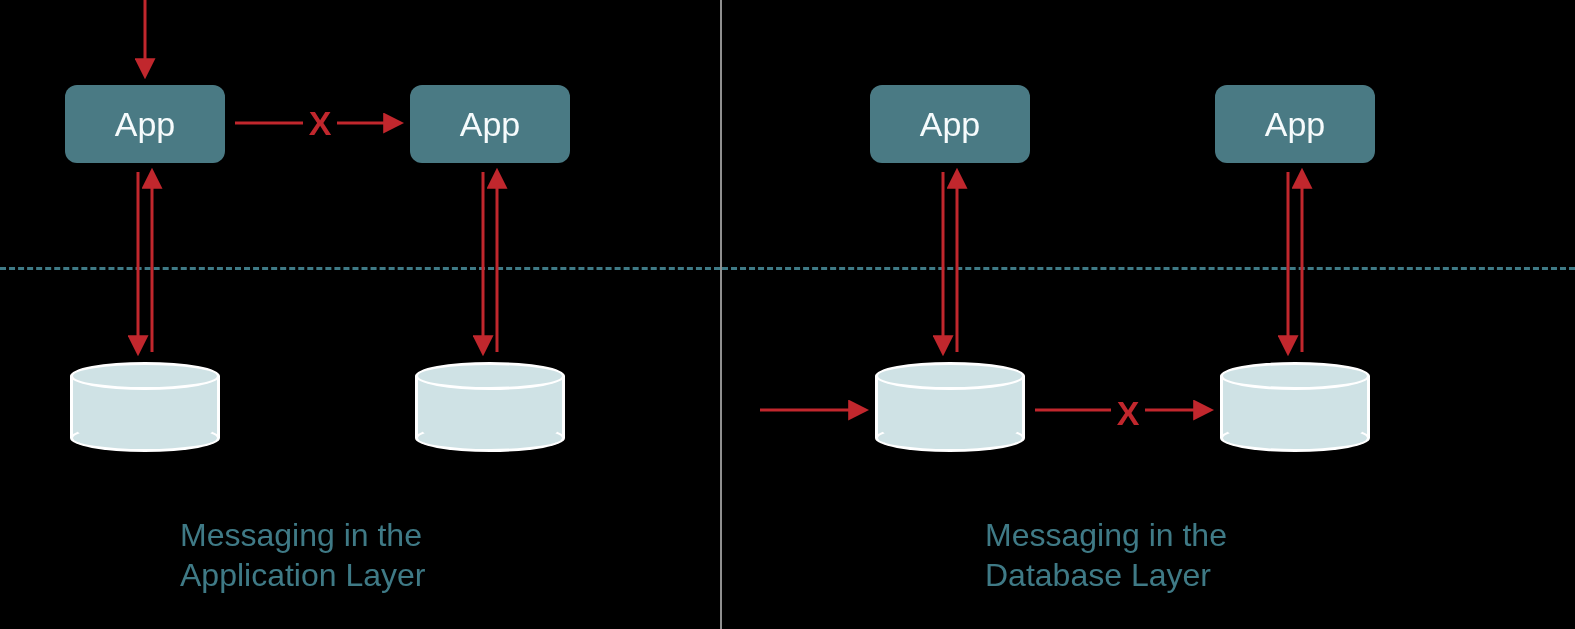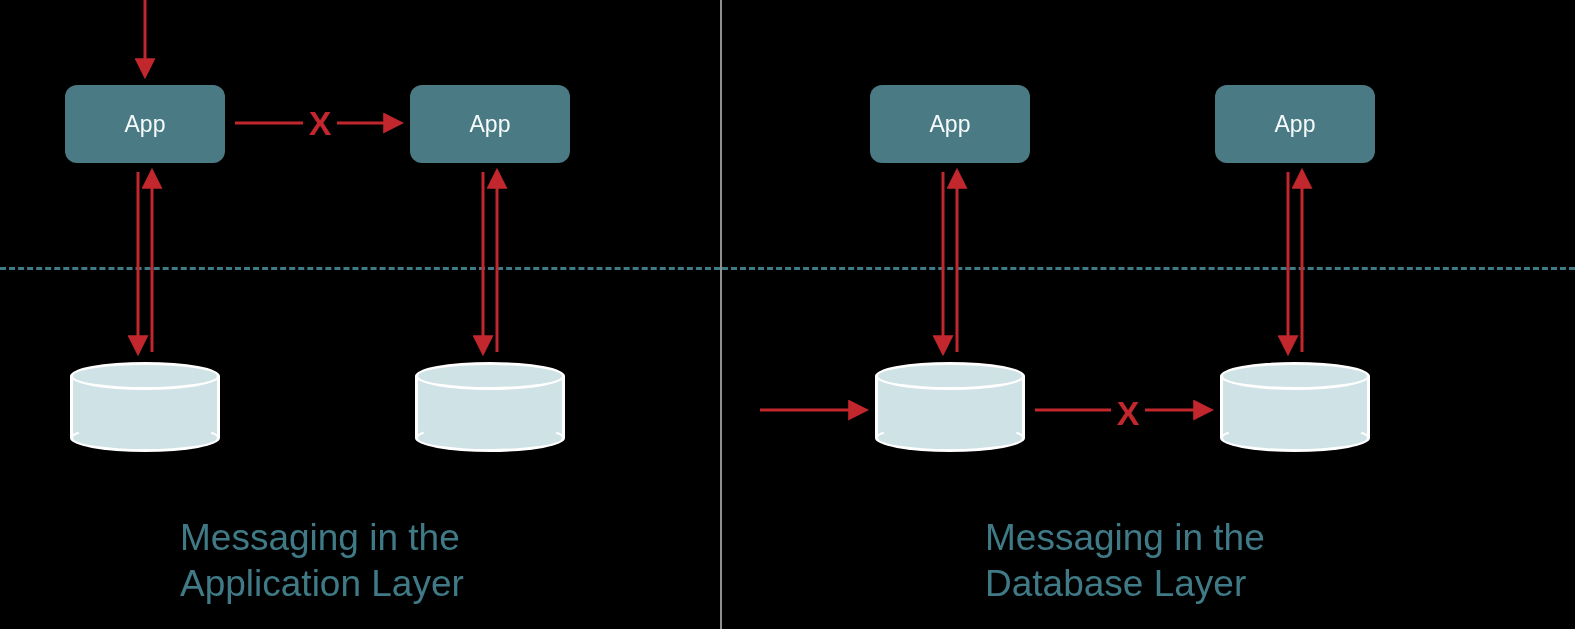--- a/index.html
+++ b/index.html
@@ -22,21 +22,21 @@
   
   .app-box {
     position: absolute;
     width: 160px;
     height: 78px;
     background: #4a7a84;
     border-radius: 12px;
     display: flex;
     align-items: center;
     justify-content: center;
-    font-size: 23px;
+    font-size: 34px;
     font-weight: 300;
     color: #f6fbfc;
   }
 
   
   .db {
     position: absolute;
     width: 150px;
     height: 90px;
   }
@@ -88,21 +88,21 @@
   
   .hrule {
     position: absolute;
     height: 0;
     border-top: 3px dashed #3f7a86;
   }
 
   
   .caption {
     position: absolute;
-    font-size: 37px;
+    font-size: 32px;
     font-weight: 300;
     line-height: 1.25;
     color: #3f7a86;
     white-space: pre-line;
   }
 
   
   .xmark {
     position: absolute;
     color: #c1272d;

